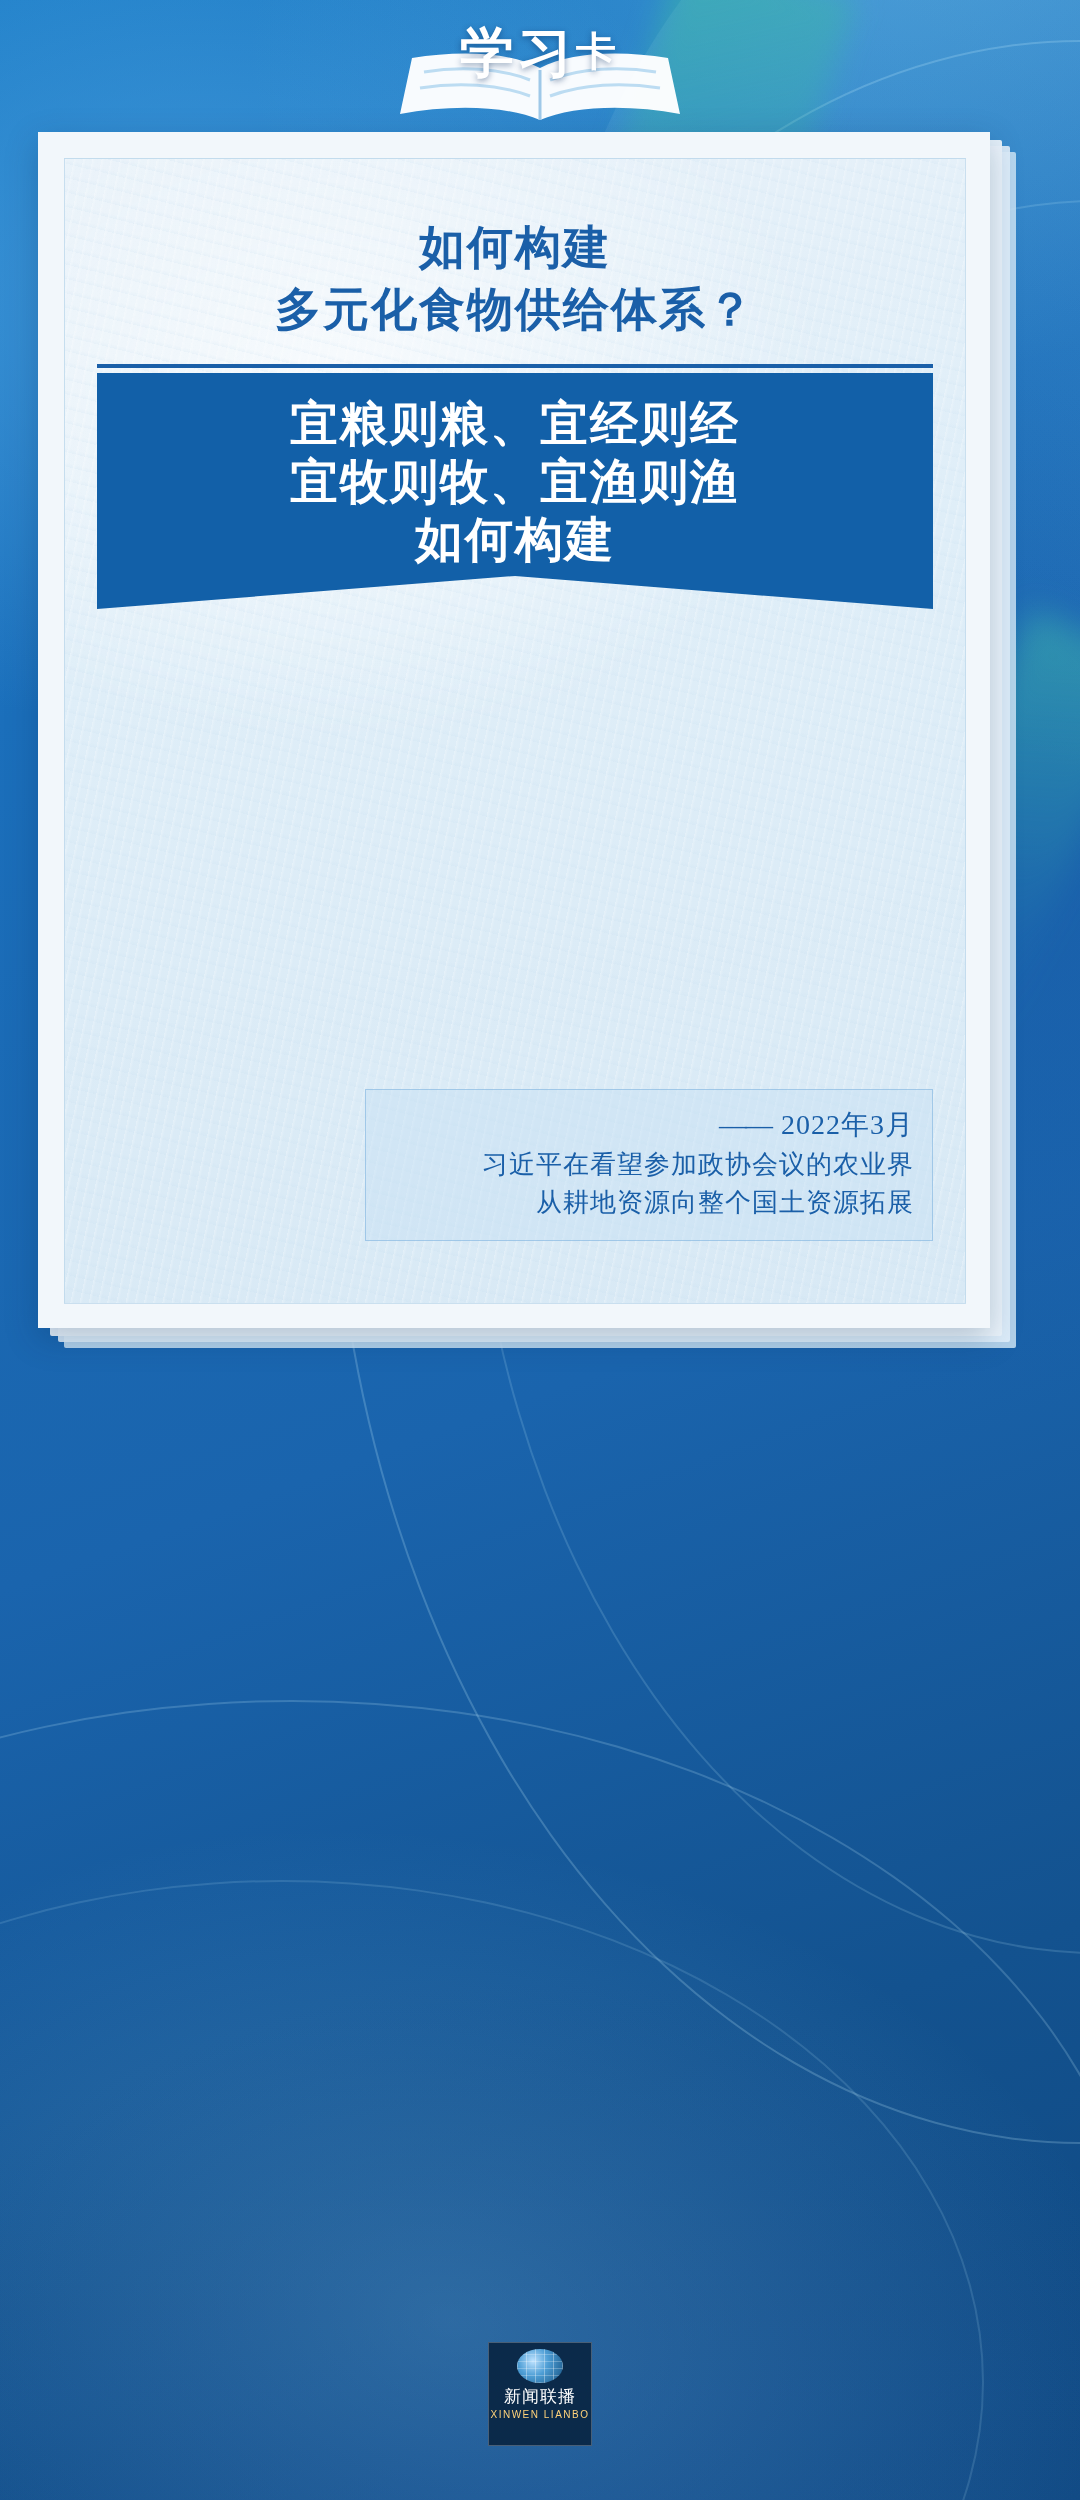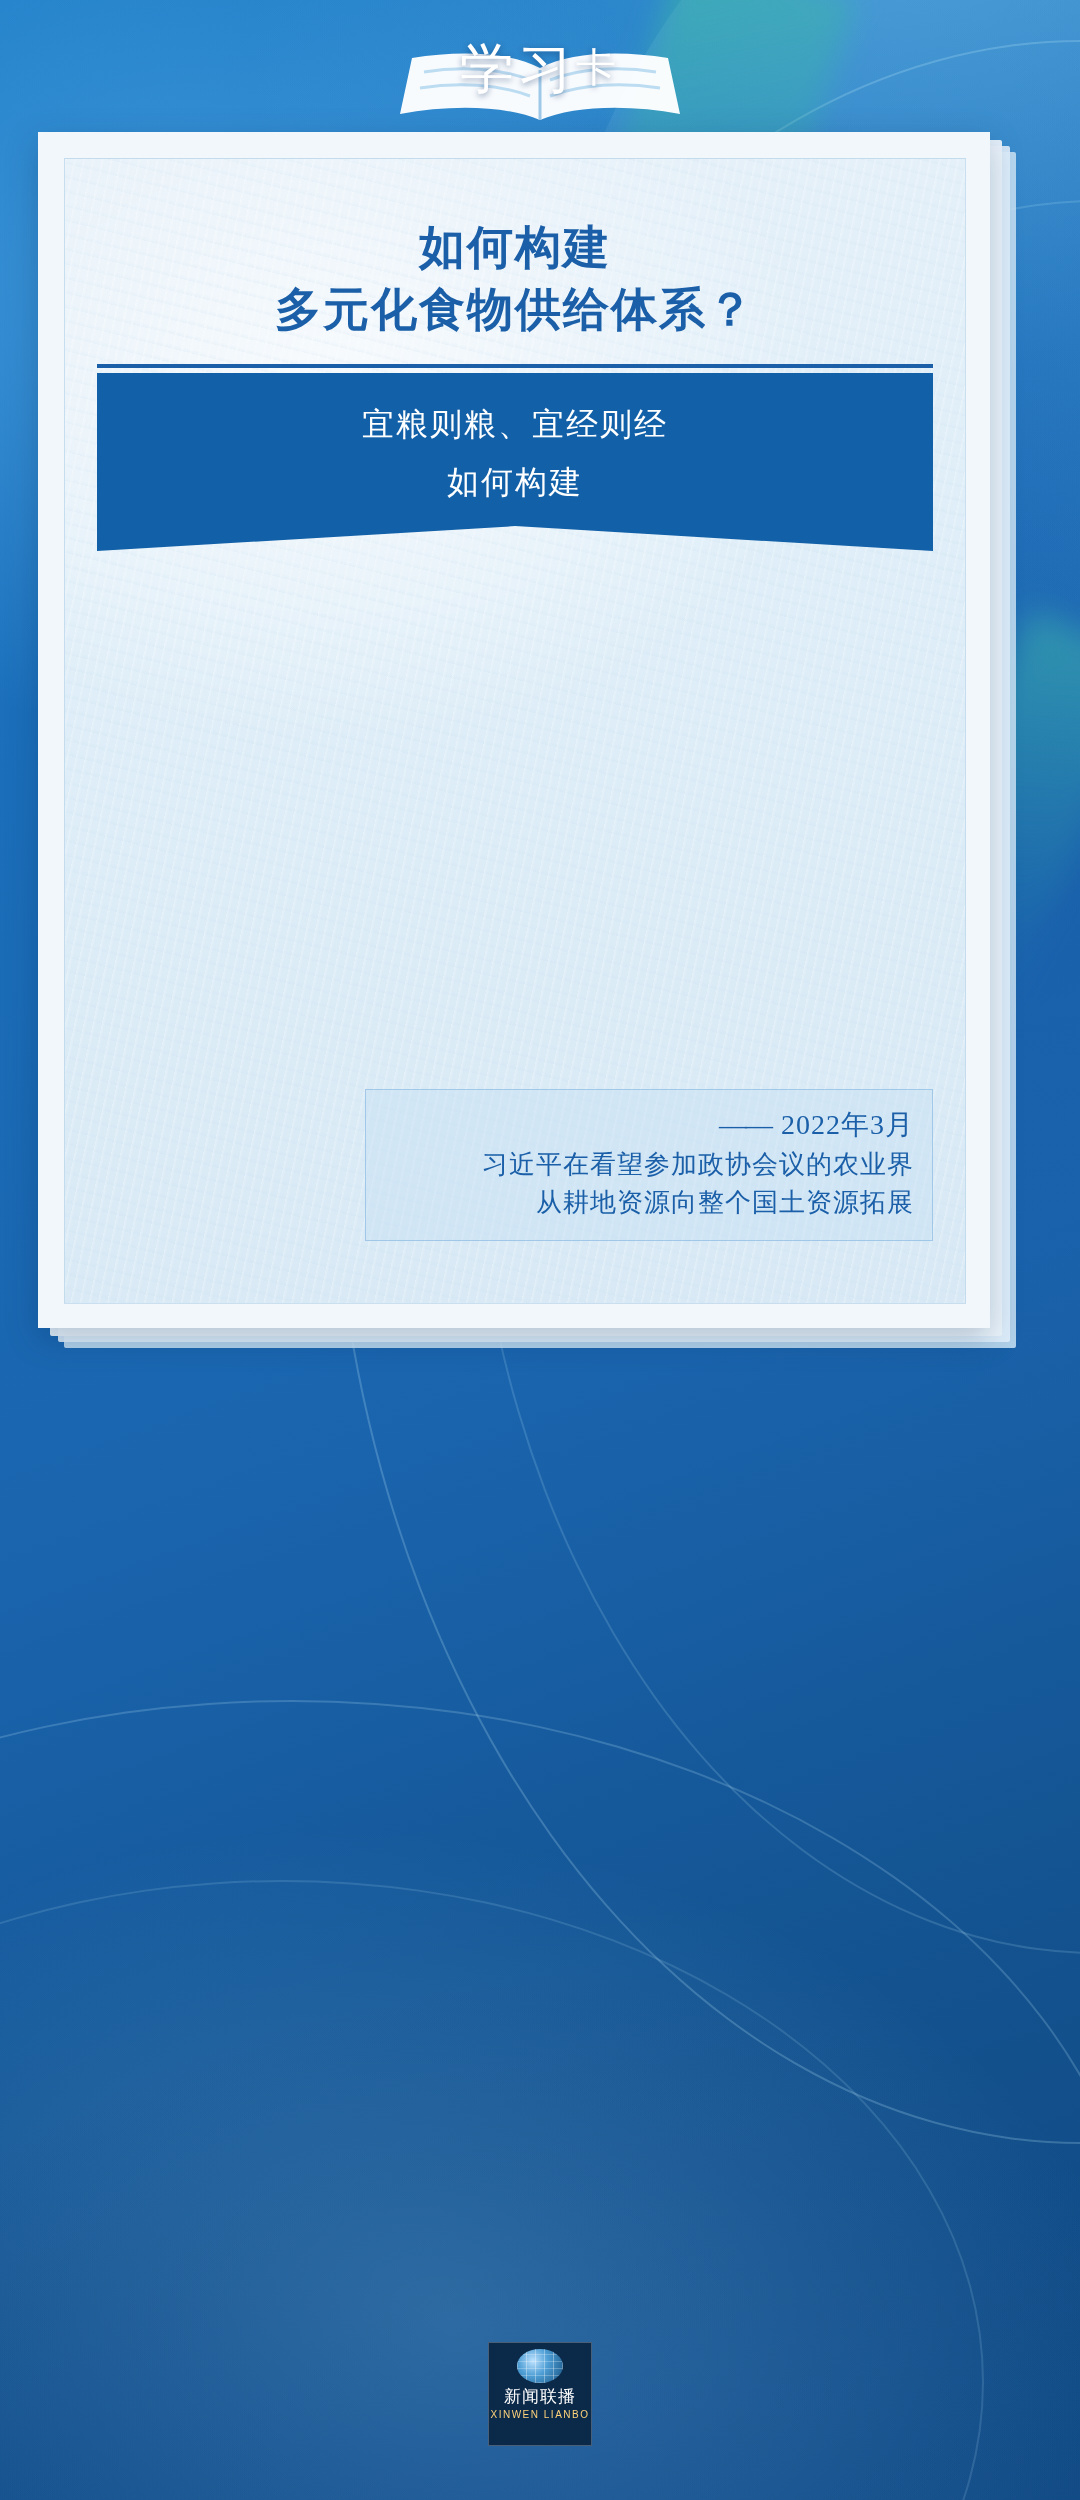--- a/index.html
+++ b/index.html
@@ -92,25 +92,25 @@
     align-items: flex-end;
     justify-content: center;
     width: 330px;
     height: 110px;
   }
   .brand-text {
     position: relative;
     z-index: 3;
     color: #ffffff;
     font-family: "Liberation Serif", serif;
-    font-weight: normal;
+    font-weight: bold;
     font-size: 54px;
     letter-spacing: 4px;
     text-shadow: 0 2px 6px rgba(0,40,90,0.45);
-    margin-bottom: 22px;
+    margin-bottom: 38px;
   }
   .brand-text .card-char { font-size: 40px; vertical-align: 6px; }
   .book {
     position: absolute;
     z-index: 1;
     left: 50%;
     bottom: 2px;
     transform: translateX(-50%);
   }
 
@@ -193,22 +193,22 @@
     position: relative;
     width: 836px;
     padding: 22px 0 40px;
     background: #1260a8;
     color: #ffffff;
     text-align: center;
     clip-path: polygon(0 0, 100% 0, 100% 100%, 50% 86%, 0 100%);
   }
   .banner-line {
     font-family: "Liberation Serif", serif;
-    font-weight: normal;
-    font-size: 32px;
+    font-weight: bold;
+    font-size: 48px;
     line-height: 58px;
     letter-spacing: 2px;
   }
 
   
   .body-text {
     position: absolute;
     left: 64px;
     top: 450px;
     width: 776px;
@@ -345,20 +345,21 @@
 
         <div class="title-block">
           <div class="title-line">如何构建</div>
           <div class="title-line">多元化食物供给体系？</div>
         </div>
 
         <div class="banner-wrap">
           <div class="banner-rule"></div>
           <div class="banner">
             <div class="banner-line">宜粮则粮、宜经则经</div>
+            <div class="banner-line">宜牧则牧、宜渔则渔</div>
             <div class="banner-line">如何构建</div>
           </div>
         </div>
 
 
         <div class="source-box">
           <div class="source-date">
             <span class="source-dash">——</span><span>2022年3月</span>
           </div>
           <div class="source-line">习近平在看望参加政协会议的农业界</div>

